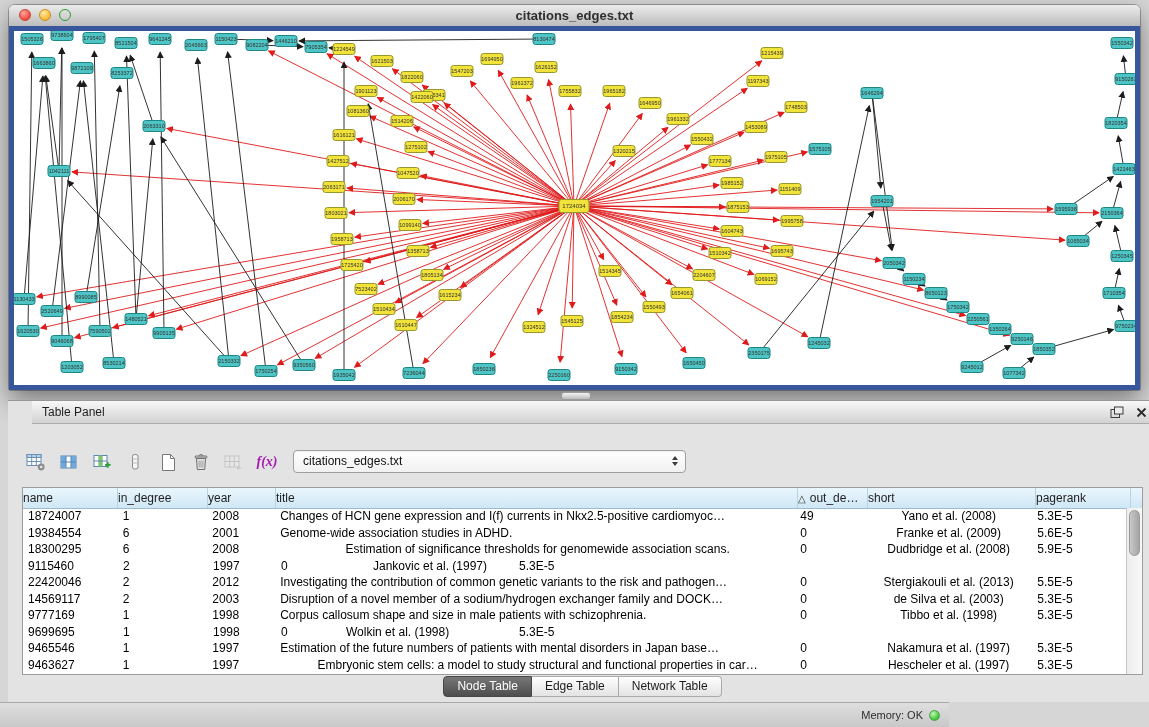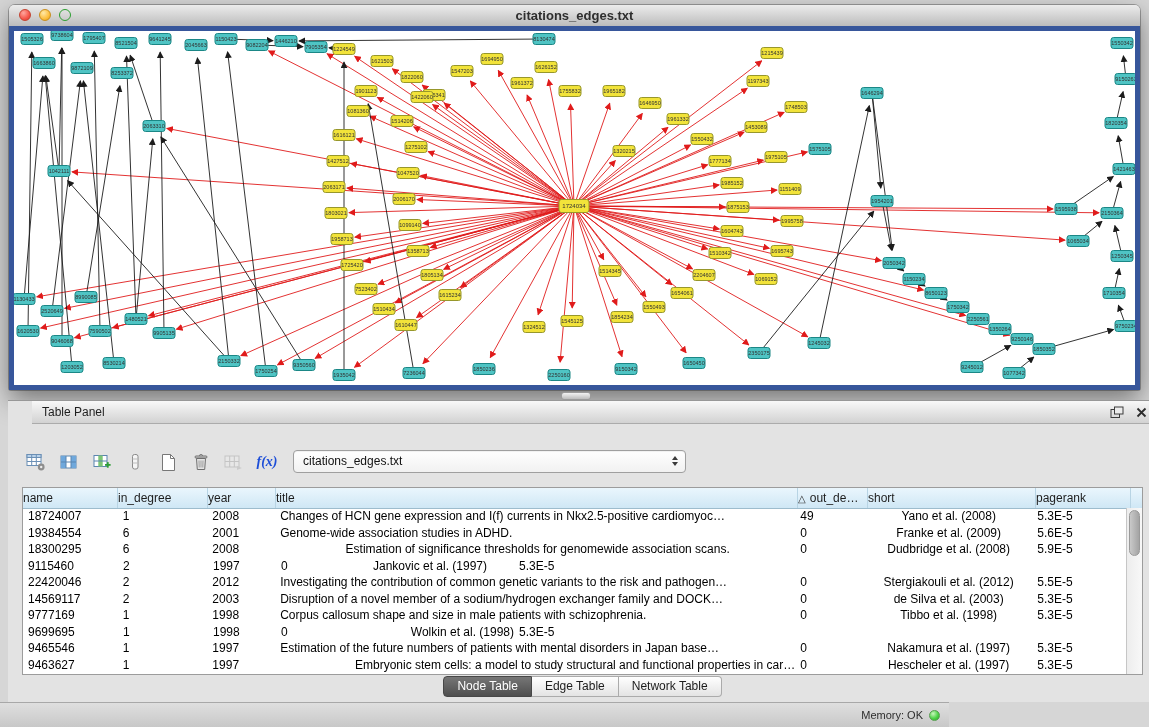--- a/index.html
+++ b/index.html
@@ -31,21 +31,21 @@
     border-top:1px solid #979797;box-sizing:border-box;padding-left:24px;}
   .panel-header{height:22px;background:linear-gradient(#f8f8f8,#d2d2d2);border-bottom:1px solid #ababab;position:relative;}
   .panel-title{position:absolute;left:10px;line-height:22px;font-size:12px;color:#1e1e1e;}
   .panel-icons{position:absolute;right:10px;top:0;height:22px;display:flex;align-items:center;gap:12px;}
   .panel-icons span{display:inline-flex;cursor:default;}
 
   .toolbar{position:absolute;left:16px;top:46px;height:30px;display:flex;align-items:center;gap:9px;}
   .ticon{width:24px;height:26px;display:flex;align-items:center;justify-content:center;
     background:transparent;border:none;padding:0;}
   .ticon.disabled{opacity:.55;}
-  .fx{font-family:"Liberation Serif",serif;font-style:italic;font-weight:bold;font-size:14px;color:#1d4ed8;}
+  .fx{font-family:"Liberation Serif",serif;font-style:italic;font-weight:bold;font-size:14px;color:#a21caf;}
 
   .combo{position:absolute;left:285px;top:49px;width:393px;height:23px;background:linear-gradient(#ffffff,#f1f1f1);
     border:1px solid #9f9f9f;border-radius:4px;box-sizing:border-box;box-shadow:inset 0 1px 1px rgba(0,0,0,.06);}
   .combo-text{position:absolute;left:9px;line-height:21px;font-size:12px;color:#111;}
   .combo-arrows{position:absolute;right:7px;top:5px;display:flex;flex-direction:column;gap:2px;align-items:center;}
   .tri-up{width:0;height:0;border-left:3.5px solid transparent;border-right:3.5px solid transparent;border-bottom:4.5px solid #3a3a3a;}
   .tri-dn{width:0;height:0;border-left:3.5px solid transparent;border-right:3.5px solid transparent;border-top:4.5px solid #3a3a3a;}
 
   .tbl{position:absolute;left:14px;top:86px;width:1121px;height:188px;background:#fff;
     border:1px solid #9c9c9c;box-sizing:border-box;}
@@ -857,21 +857,21 @@
             <div class="td" style="width: 70px; text-align: left;">0</div>
             <div class="td" style="width: 168px; text-align: center; padding-left: 0px;">Jankovic et al. (1997)</div>
             <div class="td" style="width: 95px; text-align: left;">5.3E-5</div>
           </div>
           <div class="tr">
             <div class="td" style="width: 95px; text-align: left;">22420046</div>
             <div class="td" style="width: 90px; text-align: left;">2</div>
             <div class="td" style="width: 68px; text-align: left;">2012</div>
             <div class="td" style="width: 522px; text-align: left;">Investigating the contribution of common genetic variants to the risk and pathogen…</div>
             <div class="td" style="width: 70px; text-align: left;">0</div>
-            <div class="td" style="width: 168px; text-align: center; padding-left: 0px;">Stergiakouli et al. (2012)</div>
+            <div class="td" style="width: 168px; text-align: center; padding-left: 0px;">Stergiakouli et al. (2013)</div>
             <div class="td" style="width: 95px; text-align: left;">5.5E-5</div>
           </div>
           <div class="tr">
             <div class="td" style="width: 95px; text-align: left;">14569117</div>
             <div class="td" style="width: 90px; text-align: left;">2</div>
             <div class="td" style="width: 68px; text-align: left;">2003</div>
             <div class="td" style="width: 522px; text-align: left;">Disruption of a novel member of a sodium/hydrogen exchanger family and DOCK…</div>
             <div class="td" style="width: 70px; text-align: left;">0</div>
             <div class="td" style="width: 168px; text-align: center; padding-left: 0px;">de Silva et al. (2003)</div>
             <div class="td" style="width: 95px; text-align: left;">5.3E-5</div>
@@ -883,37 +883,37 @@
             <div class="td" style="width: 522px; text-align: left;">Corpus callosum shape and size in male patients with schizophrenia.</div>
             <div class="td" style="width: 70px; text-align: left;">0</div>
             <div class="td" style="width: 168px; text-align: center; padding-left: 0px;">Tibbo et al. (1998)</div>
             <div class="td" style="width: 95px; text-align: left;">5.3E-5</div>
           </div>
           <div class="tr">
             <div class="td" style="width: 95px; text-align: left;">9699695</div>
             <div class="td" style="width: 90px; text-align: left;">1</div>
             <div class="td" style="width: 68px; text-align: left;">1998</div>
             <div class="td" style="width: 70px; text-align: left;">0</div>
-            <div class="td" style="width: 168px; text-align: right; padding-left: 0px;">Wolkin et al. (1998)</div>
+            <div class="td" style="width: 168px; text-align: left; padding-left: 0px;">Wolkin et al. (1998)</div>
             <div class="td" style="width: 95px; text-align: left;">5.3E-5</div>
           </div>
           <div class="tr">
             <div class="td" style="width: 95px; text-align: left;">9465546</div>
             <div class="td" style="width: 90px; text-align: left;">1</div>
             <div class="td" style="width: 68px; text-align: left;">1997</div>
             <div class="td" style="width: 522px; text-align: left;">Estimation of the future numbers of patients with mental disorders in Japan base…</div>
             <div class="td" style="width: 70px; text-align: left;">0</div>
             <div class="td" style="width: 168px; text-align: center; padding-left: 0px;">Nakamura et al. (1997)</div>
             <div class="td" style="width: 95px; text-align: left;">5.3E-5</div>
           </div>
           <div class="tr">
             <div class="td" style="width: 95px; text-align: left;">9463627</div>
             <div class="td" style="width: 90px; text-align: left;">1</div>
             <div class="td" style="width: 68px; text-align: left;">1997</div>
-            <div class="td" style="width: 522px; text-align: right;">Embryonic stem cells: a model to study structural and functional properties in car…</div>
+            <div class="td" style="width: 522px; text-align: center;">Embryonic stem cells: a model to study structural and functional properties in car…</div>
             <div class="td" style="width: 70px; text-align: left;">0</div>
             <div class="td" style="width: 168px; text-align: center; padding-left: 0px;">Hescheler et al. (1997)</div>
             <div class="td" style="width: 95px; text-align: left;">5.3E-5</div>
           </div>
         </div>
       <div class="vscroll">
         <div class="vthumb"></div>
       </div>
     </div>
 

